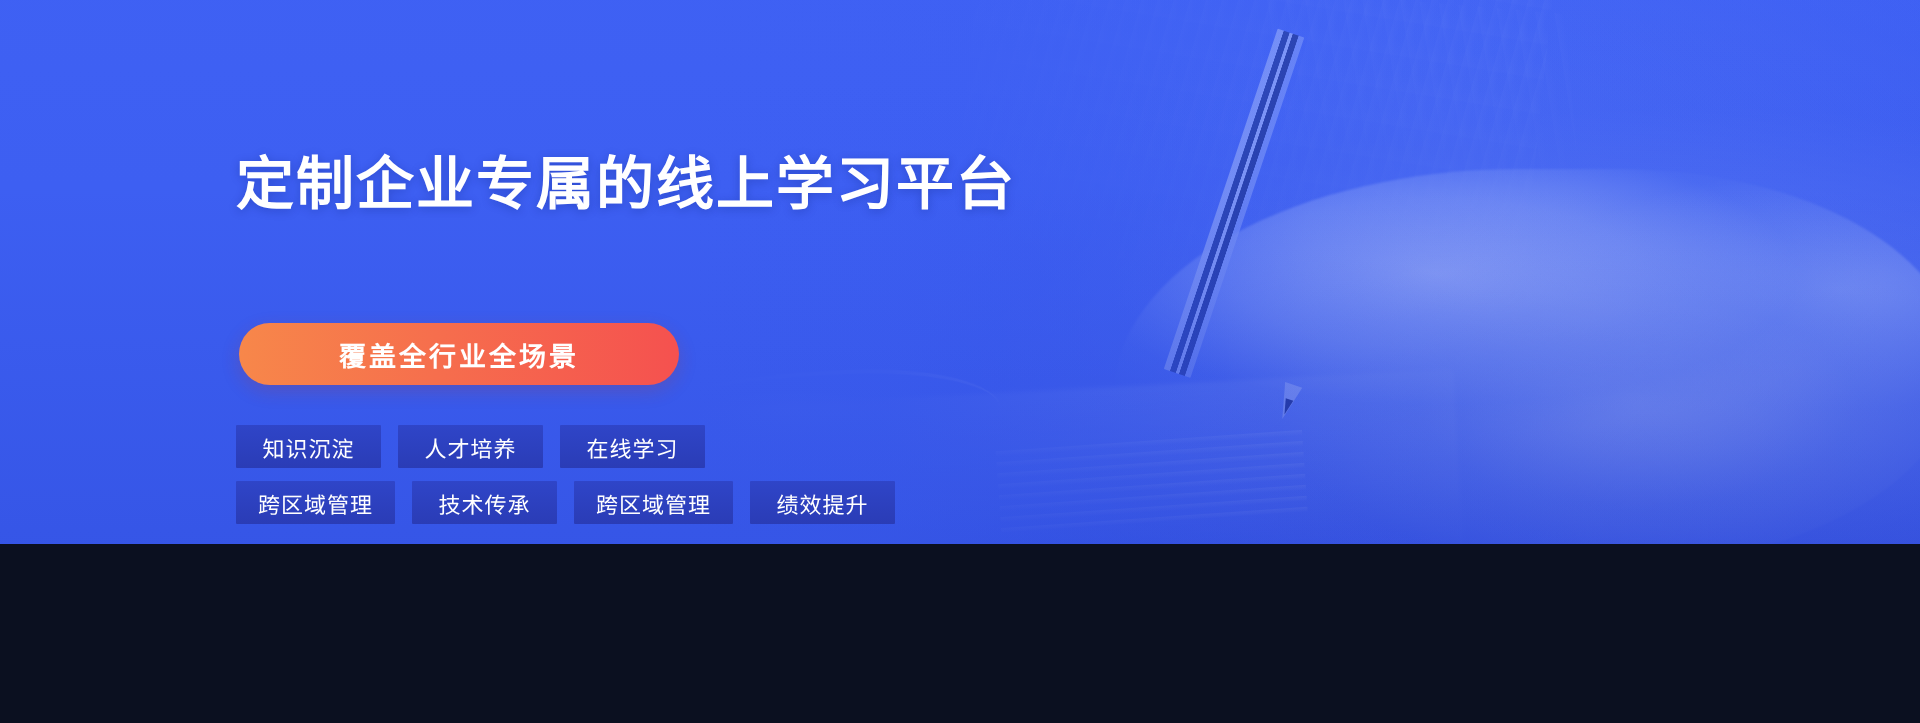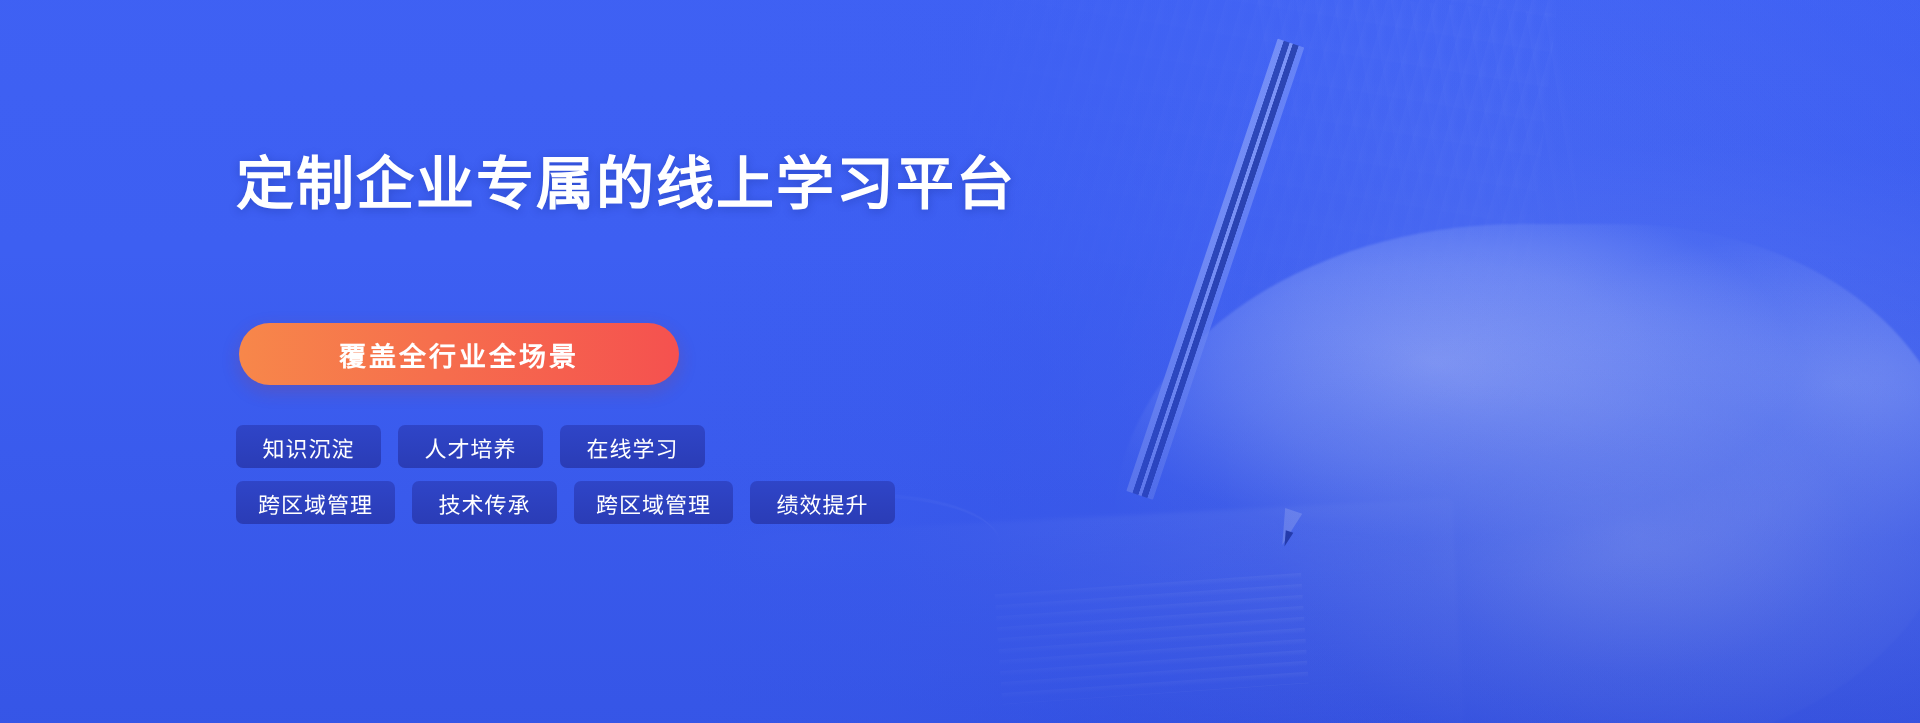--- a/index.html
+++ b/index.html
@@ -4,21 +4,21 @@
 <title>Banner</title>
 <style>
   html, body {
     margin: 0;
     padding: 0;
     background: #0b1020;
   }
   #banner {
     position: relative;
     width: 1920px;
-    height: 723px;
+    height: 544px;
     overflow: hidden;
     font-family: "Liberation Sans", "DejaVu Sans", sans-serif;
     background: #3d5ff2;
     user-select: none;
   }
 
   
   .photo-layer {
     position: absolute;
     inset: 0;
@@ -270,21 +270,21 @@
     gap: 17px;
   }
   .tag {
     display: inline-flex;
     align-items: center;
     justify-content: center;
     height: 43px;
     padding: 0 22px;
     min-width: 145px;
     box-sizing: border-box;
-    border-radius: 7px;
+    border-radius: 1px;
     background: linear-gradient(180deg, #2f45c8 0%, #2a3cb6 100%);
     color: #ffffff;
     font-size: 22px;
     letter-spacing: 1px;
     white-space: nowrap;
   }
 </style>
 </head>
 <body>
 

